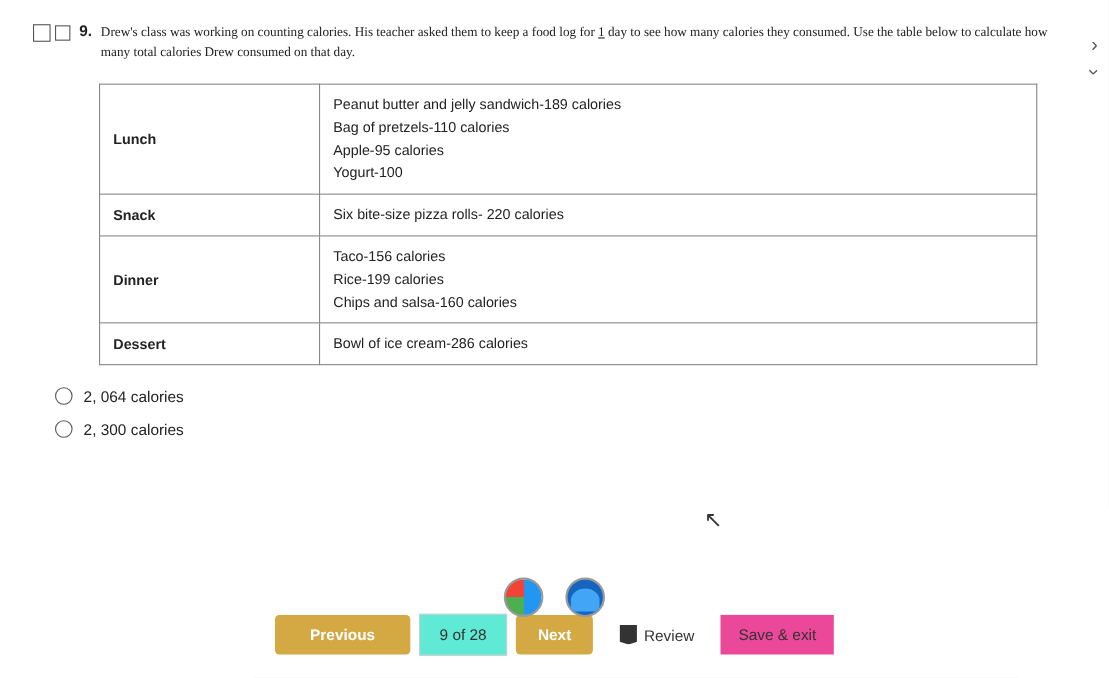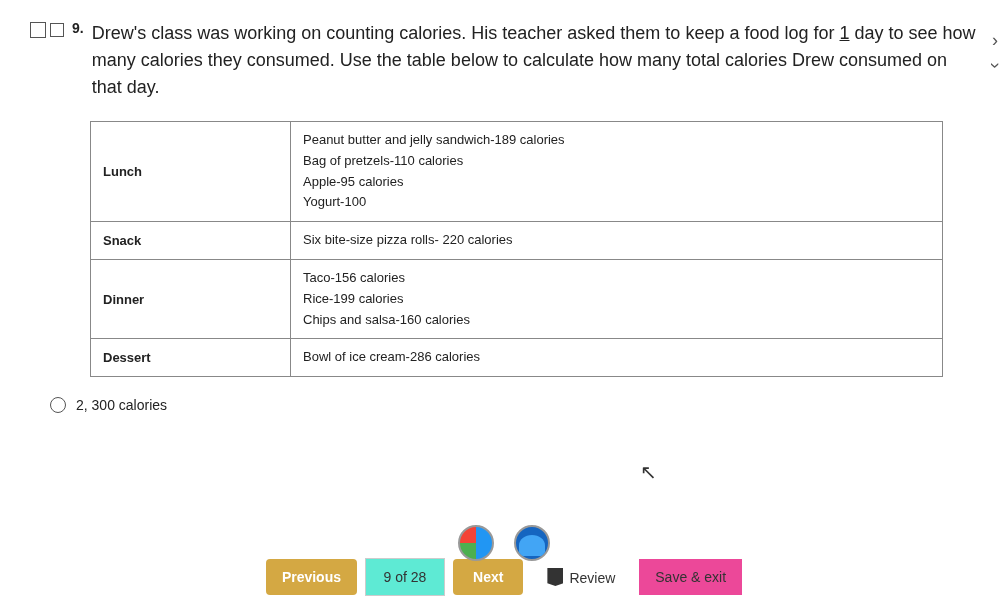--- a/index.html
+++ b/index.html
@@ -45,23 +45,24 @@
       flex-shrink: 0;
       margin-top: 1px;
     }
     .question-number {
       font-size: 14px;
       font-weight: bold;
       color: #222;
       flex-shrink: 0;
     }
     .question-text {
-      font-size: 18px;
+      font-size: 12px;
       color: #222;
       line-height: 1.5;
+      font-family: Liberation Serif, serif;
     }
     .nav-arrow-right {
       position: absolute;
       top: 30px;
       right: 10px;
       font-size: 18px;
       color: #555;
       cursor: pointer;
     }
     .nav-arrow-down {
@@ -121,21 +122,21 @@
       display: flex;
       align-items: center;
       justify-content: center;
       gap: 8px;
       padding: 10px 20px;
     }
     .btn-previous {
       background: #d4a843;
       color: #fff;
       border: none;
-      padding: 10px 16px;
+      padding: 10px 32px;
       font-size: 14px;
       font-weight: bold;
       border-radius: 4px;
       cursor: pointer;
     }
     .page-indicator {
       background: #5eead4;
       border: 1px solid #ccc;
       padding: 10px 16px;
       font-size: 14px;
@@ -274,20 +275,24 @@
         <td class="items-cell">
           Bowl of ice cream-286 calories
         </td>
       </tr>
     </tbody>
   </table>
 
   <div class="answers-section">
     <div class="answer-option">
       <div class="answer-radio"></div>
+      <span>2, 064 calories</span>
+    </div>
+    <div class="answer-option">
+      <div class="answer-radio"></div>
       <span>2, 300 calories</span>
     </div>
   </div>
 
   <div class="cursor-arrow">↖</div>
 
   <div class="bottom-bar">
     <button class="btn-previous">Previous</button>
     <div class="page-indicator">9 of 28</div>
     <button class="btn-next">Next</button>

